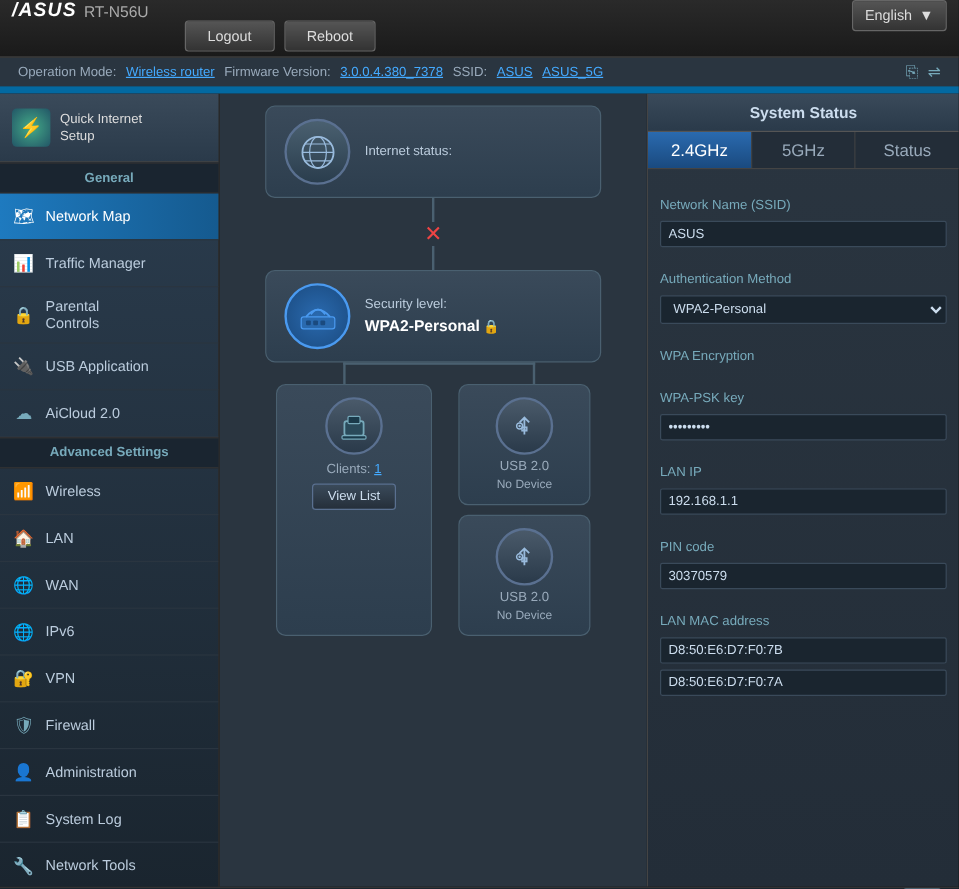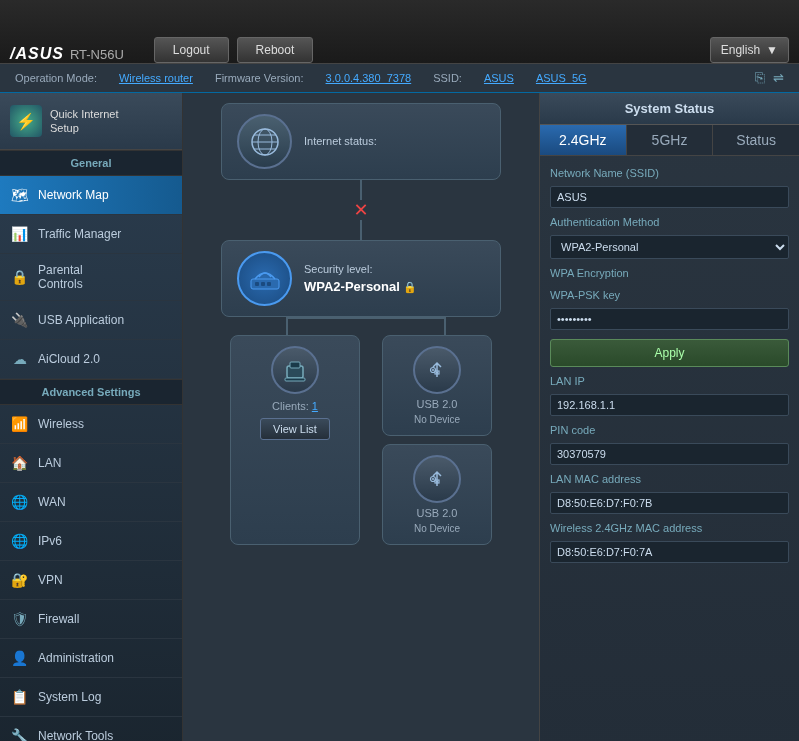--- a/index.html
+++ b/index.html
@@ -10,23 +10,23 @@
       height: 741px;
       overflow: hidden;
       font-size: 12px;
       color: #ccc;
     }
 
     
     #top-bar {
       background: linear-gradient(to bottom, #2a2a2a, #1a1a1a);
       border-bottom: 1px solid #444;
-      height: 64px;
-      display: flex;
-      align-items: flex-end;
+      height: 48px;
+      display: flex;
+      align-items: flex-start;
       padding: 0 10px;
       position: relative;
     }
     #logo {
       display: flex;
       align-items: center;
       gap: 6px;
       margin-right: 20px;
     }
     .asus-logo {
@@ -46,20 +46,21 @@
       margin-left: 10px;
     }
     .top-btn {
       background: linear-gradient(to bottom, #555, #333);
       border: 1px solid #666;
       color: #ddd;
       padding: 5px 18px;
       cursor: pointer;
       border-radius: 3px;
       font-size: 12px;
+      margin-top: 17px;
     }
     #lang-select {
       position: absolute;
       right: 10px;
       display: flex;
       align-items: center;
       background: linear-gradient(to bottom, #555, #333);
       border: 1px solid #666;
       color: #ddd;
       padding: 5px 10px;
@@ -142,24 +143,24 @@
       flex-shrink: 0;
     }
     .sidebar-item.active .sidebar-icon { color: #fff; }
 
     
     #op-mode-bar {
       background: #2a3540;
       padding: 6px 15px;
       font-size: 11px;
       color: #9ab;
-      border-bottom: 1px solid #0369a1;
-      display: flex;
-      align-items: center;
-      gap: 22px;
+      border-bottom: 6px solid #0369a1;
+      display: flex;
+      align-items: center;
+      gap: 8px;
       height: 30px;
     }
     #op-mode-bar a { color: #4af; text-decoration: underline; cursor: pointer; }
 
     #content-area {
       display: flex;
       flex: 1;
       overflow: hidden;
     }
 
@@ -334,21 +335,21 @@
       flex-direction: column;
       gap: 5px;
       flex: 1;
       overflow-y: auto;
     }
 
     .ss-field-label {
       color: #7ab;
       font-size: 11px;
       margin-bottom: 2px;
-      margin-top: 3px;
+      margin-top: 16px;
     }
 
     .ss-input {
       background: #1a252f;
       border: 1px solid #3a4a5a;
       color: #cde;
       padding: 4px 6px;
       width: 100%;
       border-radius: 2px;
       font-size: 11px;
@@ -670,32 +671,30 @@
             <select class="ss-select">
               <option>WPA2-Personal</option>
             </select>
           </div>
 
           <div class="ss-field-label">WPA Encryption</div>
 
           <div class="ss-field-label">WPA-PSK key</div>
           <input class="ss-input" type="password" value="password1" style="">
 
-          <button class="apply-btn">Apply</button>
 
           <div class="ss-field-label">LAN IP</div>
           <input class="ss-input" type="text" value="192.168.1.1" style="">
 
           <div class="ss-field-label">PIN code</div>
           <input class="ss-input" type="text" value="30370579" style="">
 
           <div class="ss-field-label">LAN MAC address</div>
           <input class="ss-input" type="text" value="D8:50:E6:D7:F0:7B" style="">
 
-          <div class="ss-field-label">Wireless 2.4GHz MAC address</div>
           <input class="ss-input" type="text" value="D8:50:E6:D7:F0:7A" style="">
         </div>
       </div>
     </div>
 
   </div>
 
   <div id="bottom-bar">
 
     <div class="faq-right">

